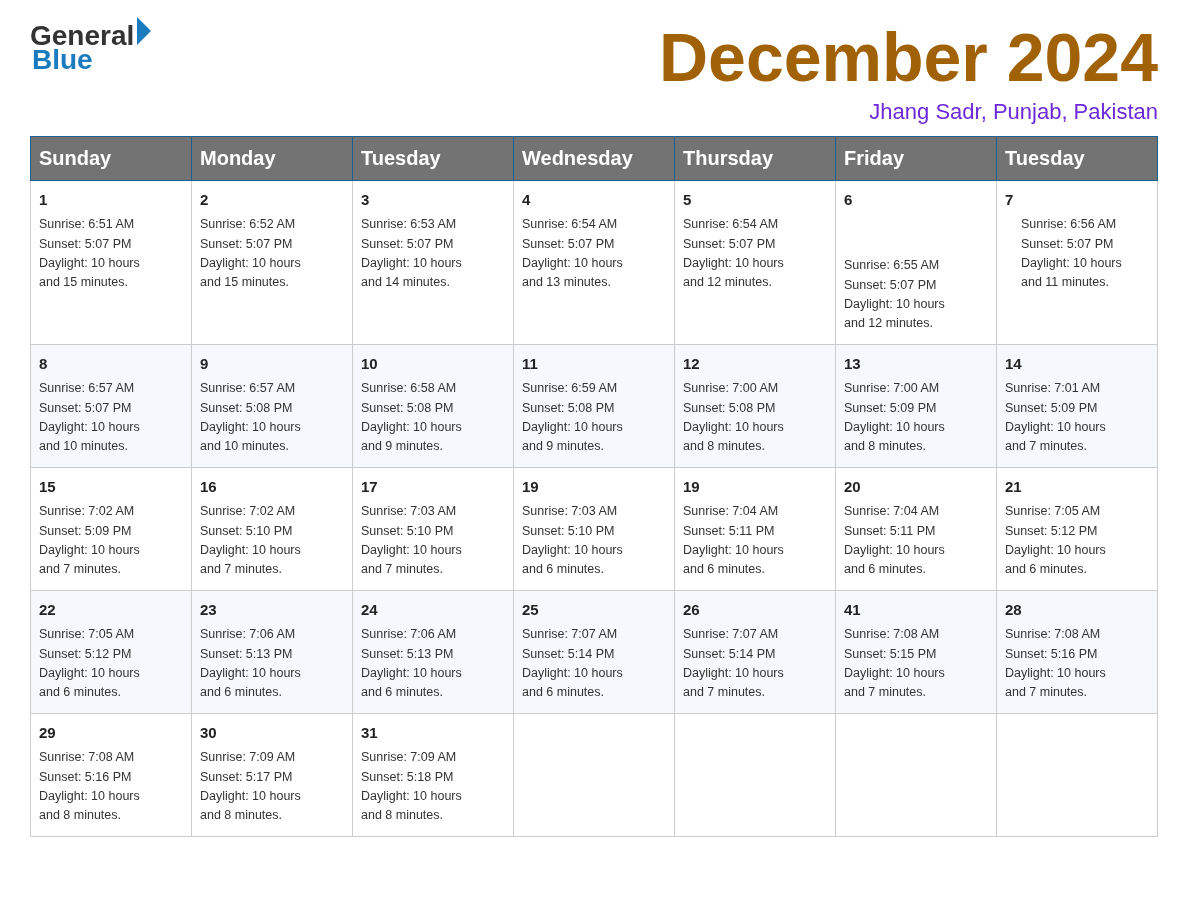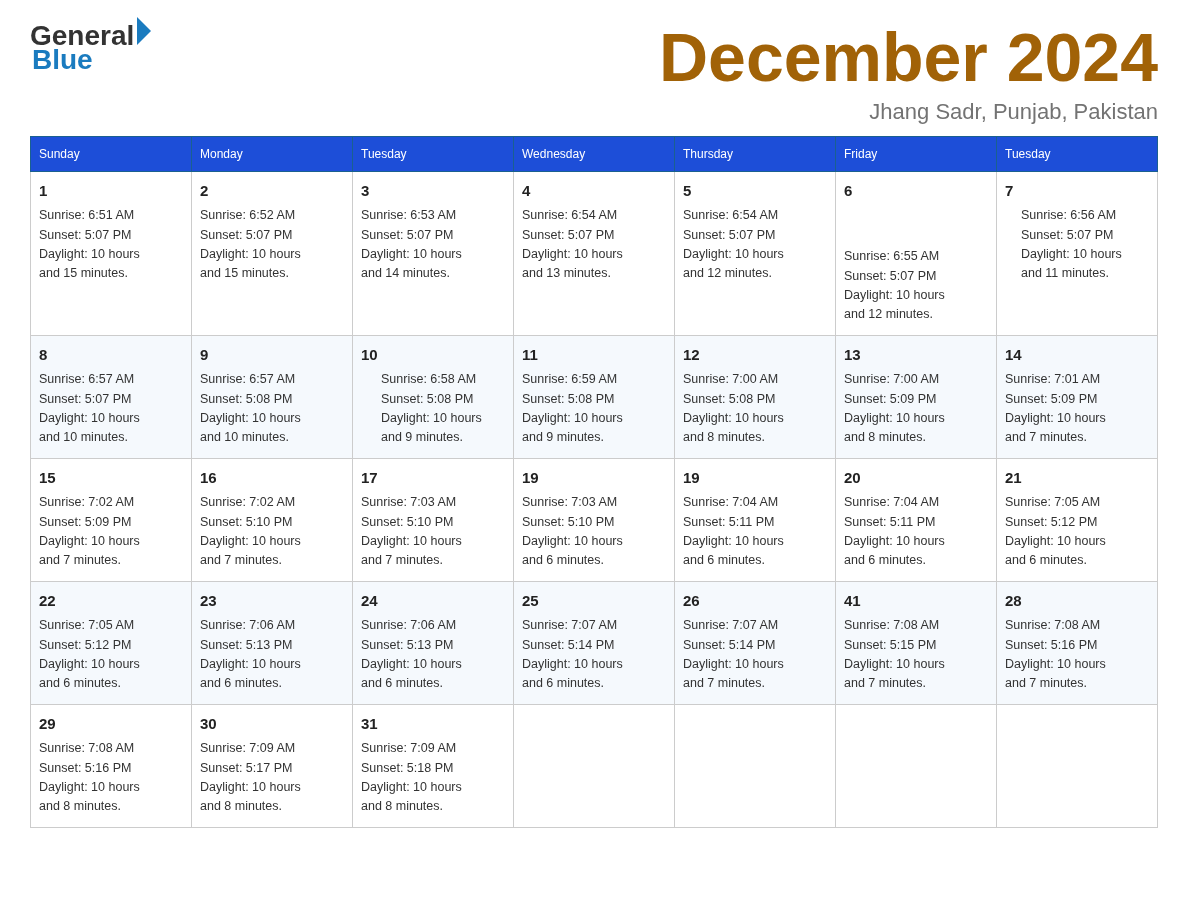--- a/index.html
+++ b/index.html
@@ -49,33 +49,33 @@
       text-align: right;
     }
     .month-year {
       font-size: 68px;
       font-weight: bold;
       color: #a16207;
       line-height: 1.1;
     }
     .location {
       font-size: 22px;
-      color: #737373;
+      color: #6d28d9;
       margin-top: 4px;
     }
     table {
       width: 100%;
       border-collapse: collapse;
       table-layout: fixed;
     }
     thead tr th {
-      background-color: #1d4ed8;
+      background-color: #737373;
       color: #fff;
-      font-size: 12px;
-      font-weight: normal;
+      font-size: 20px;
+      font-weight: bold;
       padding: 10px 8px;
       text-align: left;
       border: 1px solid #1a6090;
     }
     tbody tr td {
       vertical-align: top;
       padding: 8px 8px 10px 8px;
       border: 1px solid #ccc;
       font-size: 13px;
       color: #222;
@@ -195,21 +195,21 @@
         </td>
         <td>
           <span class="day-number">9</span>
           <div class="day-info" style="white-space: pre-line;">Sunrise: 6:57 AM
 Sunset: 5:08 PM
 Daylight: 10 hours
 and 10 minutes.</div>
         </td>
         <td>
           <span class="day-number">10</span>
-          <div class="day-info" style="white-space: pre-line; margin-left: 20px;">Sunrise: 6:58 AM
+          <div class="day-info" style="white-space: pre-line;">Sunrise: 6:58 AM
 Sunset: 5:08 PM
 Daylight: 10 hours
 and 9 minutes.</div>
         </td>
         <td>
           <span class="day-number">11</span>
           <div class="day-info" style="white-space: pre-line;">Sunrise: 6:59 AM
 Sunset: 5:08 PM
 Daylight: 10 hours
 and 9 minutes.</div>

